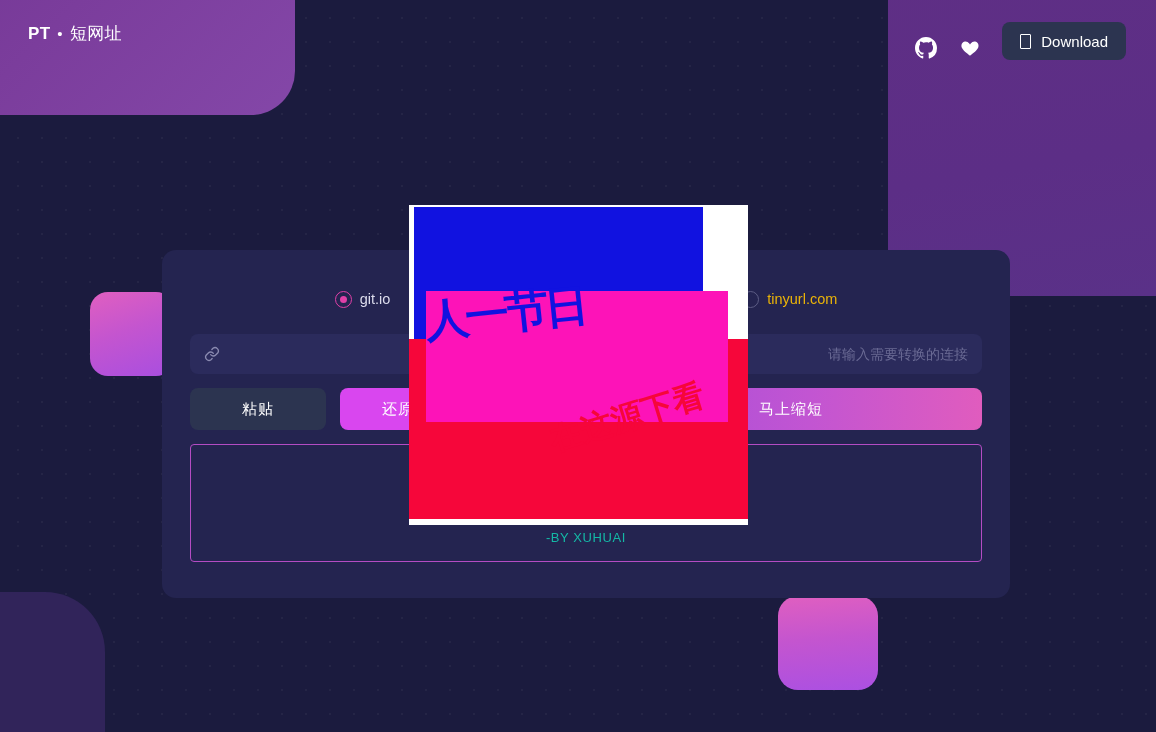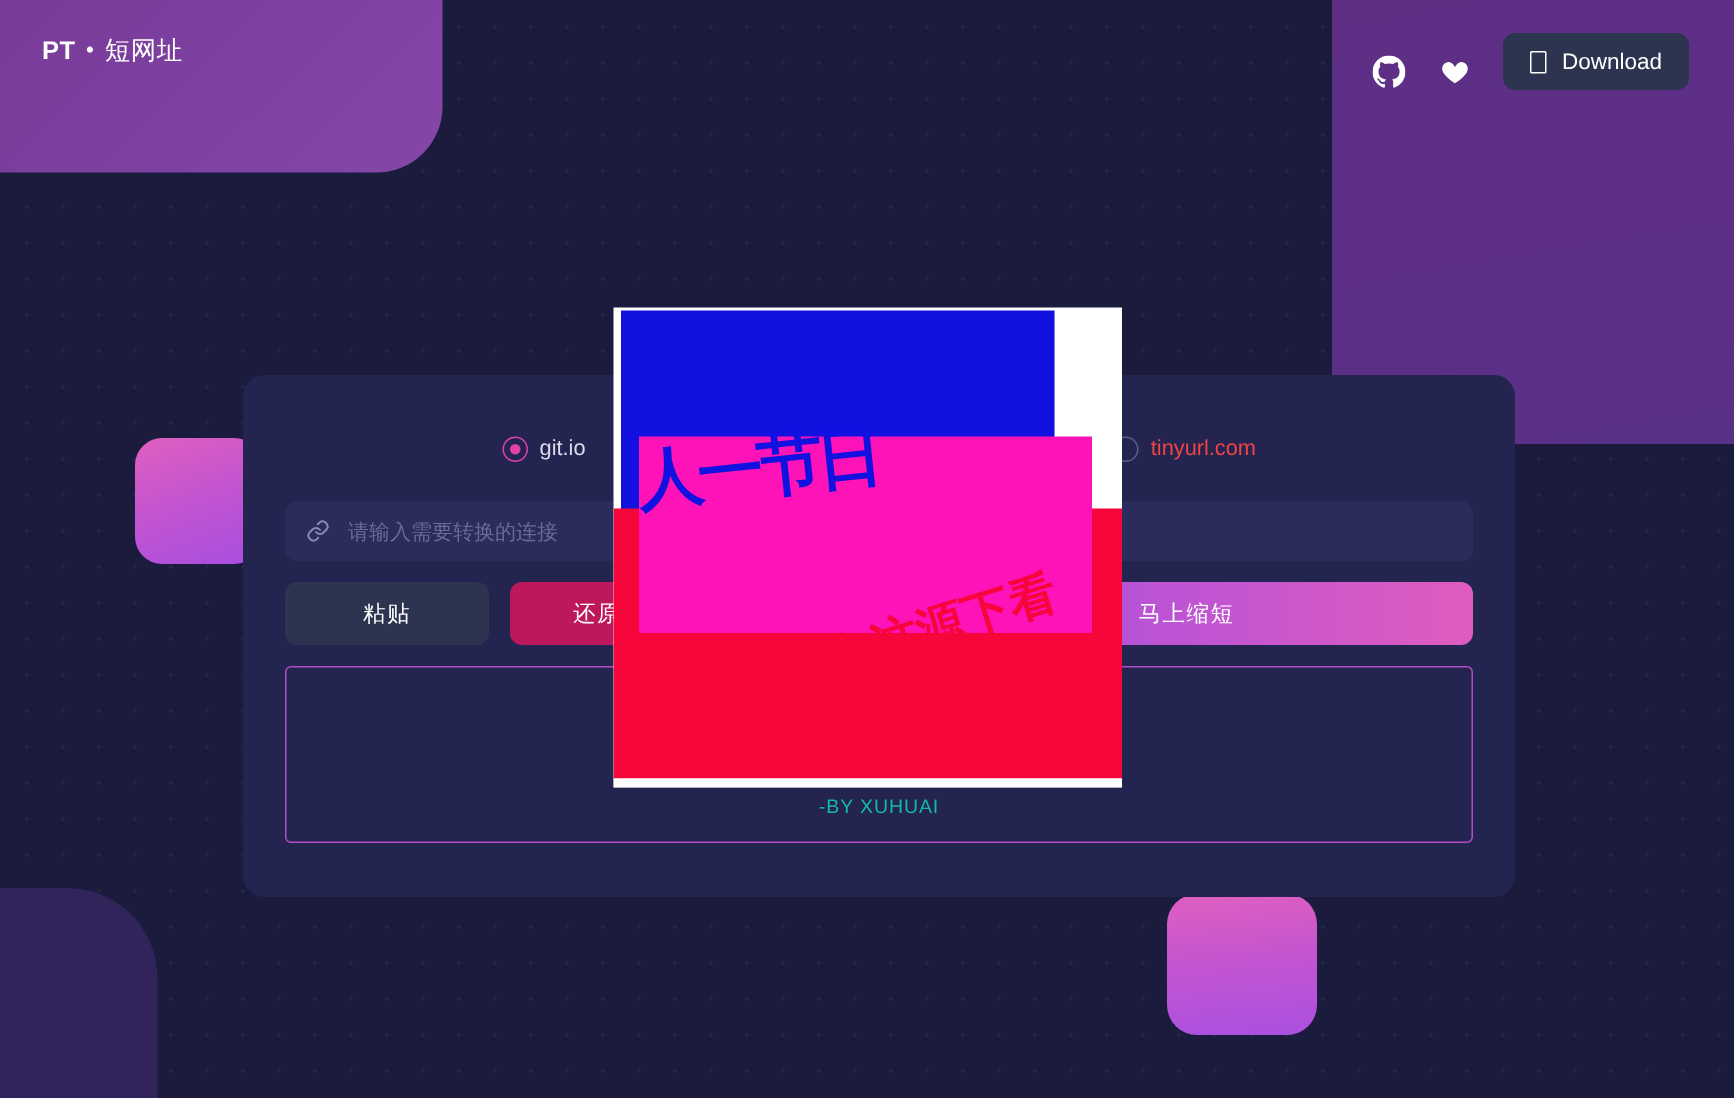--- a/index.html
+++ b/index.html
@@ -151,21 +151,21 @@
     flex: 0 0 auto;
   }
   .provider.selected .radio { border-color: #e040a8; }
   .radio .dot {
     width: 7px; height: 7px; border-radius: 50%;
     background: transparent;
   }
   .provider.selected .radio .dot { background: #e040a8; }
   .provider-label {
     font-size: 14.5px;
-    color: #ef4444;
+    color: #eab308;
   }
   .provider.selected .provider-label { color: #dcdcec; }
 
   
   #url-row {
     margin: 0 14px;
     height: 40px;
     background: #2b2b5c;
     border-radius: 8px;
     display: flex;
@@ -174,20 +174,21 @@
     gap: 12px;
   }
   #url-input {
     flex: 1;
     background: transparent;
     border: none;
     outline: none;
     color: #f9a8d4;
     font-size: 14px;
     font-family: "Liberation Sans", sans-serif;
+    text-align: right;
   }
   #url-input::placeholder { color: #6a6a94; }
 
   
   #button-row {
     margin: 14px 14px 0 14px;
     display: flex;
     align-items: center;
     gap: 14px;
     height: 42px;
@@ -196,21 +197,21 @@
     height: 42px;
     border: none;
     border-radius: 8px;
     font-size: 15px;
     font-family: "Liberation Sans", sans-serif;
     color: #ffffff;
     cursor: pointer;
     letter-spacing: 1px;
   }
   #paste-button { width: 136px; background: #2c3450; }
-  #restore-button { width: 116px; background: #be185d; }
+  #restore-button { width: 116px; background: #d946ef; }
   #copy-button  { width: 116px; background: #2c3450; }
   #shorten-button {
     flex: 1;
     background: linear-gradient(90deg, #a04ddb 0%, #c255d2 55%, #e05cbe 100%);
   }
 
   
   #result-box {
     margin: 14px 14px 0 14px;
     height: 118px;

